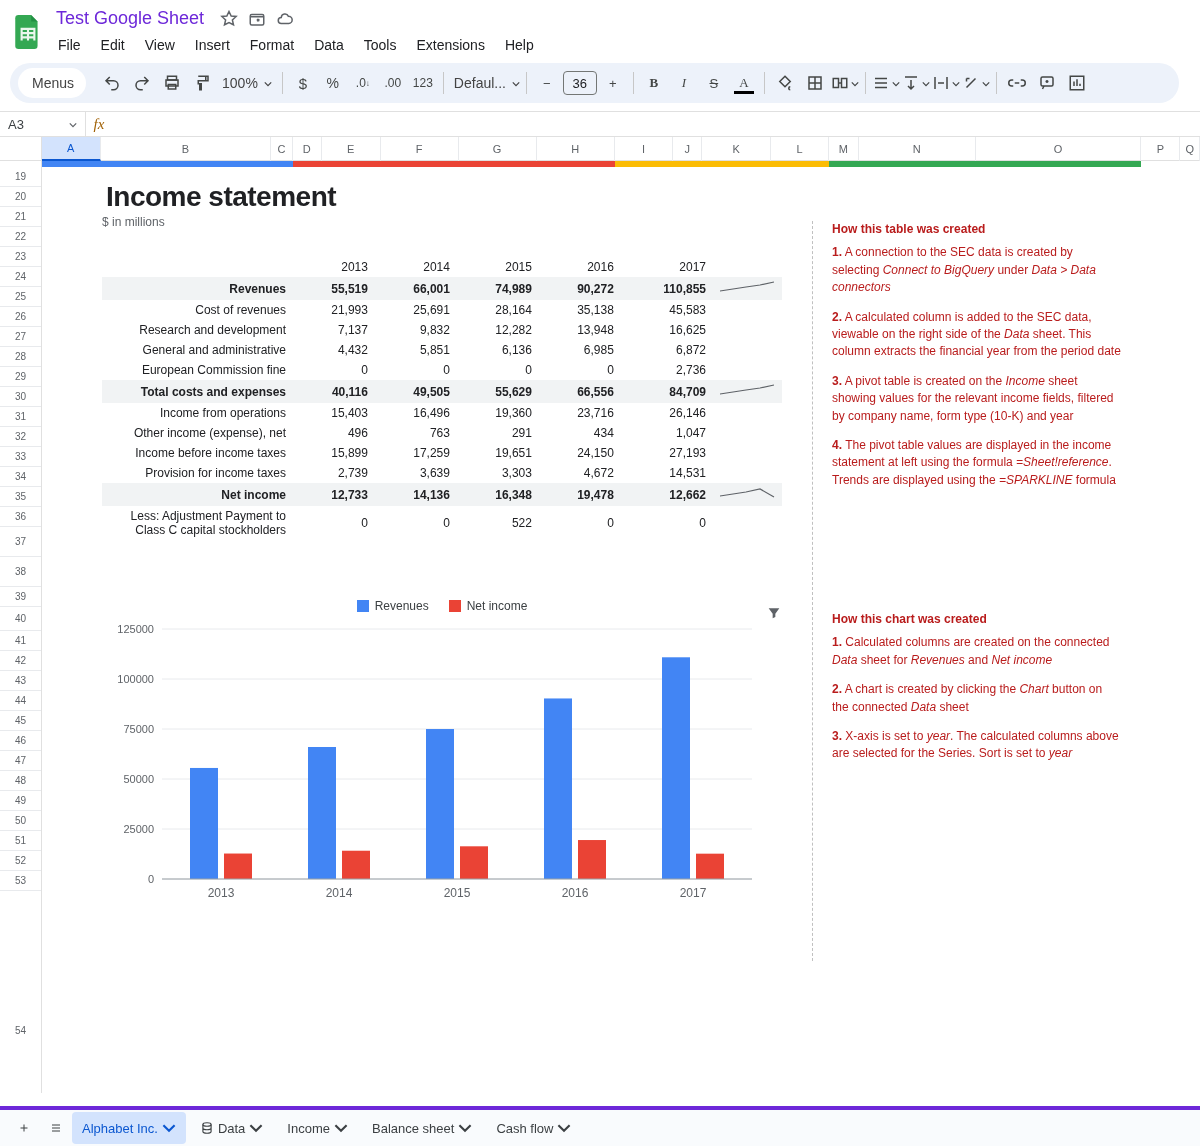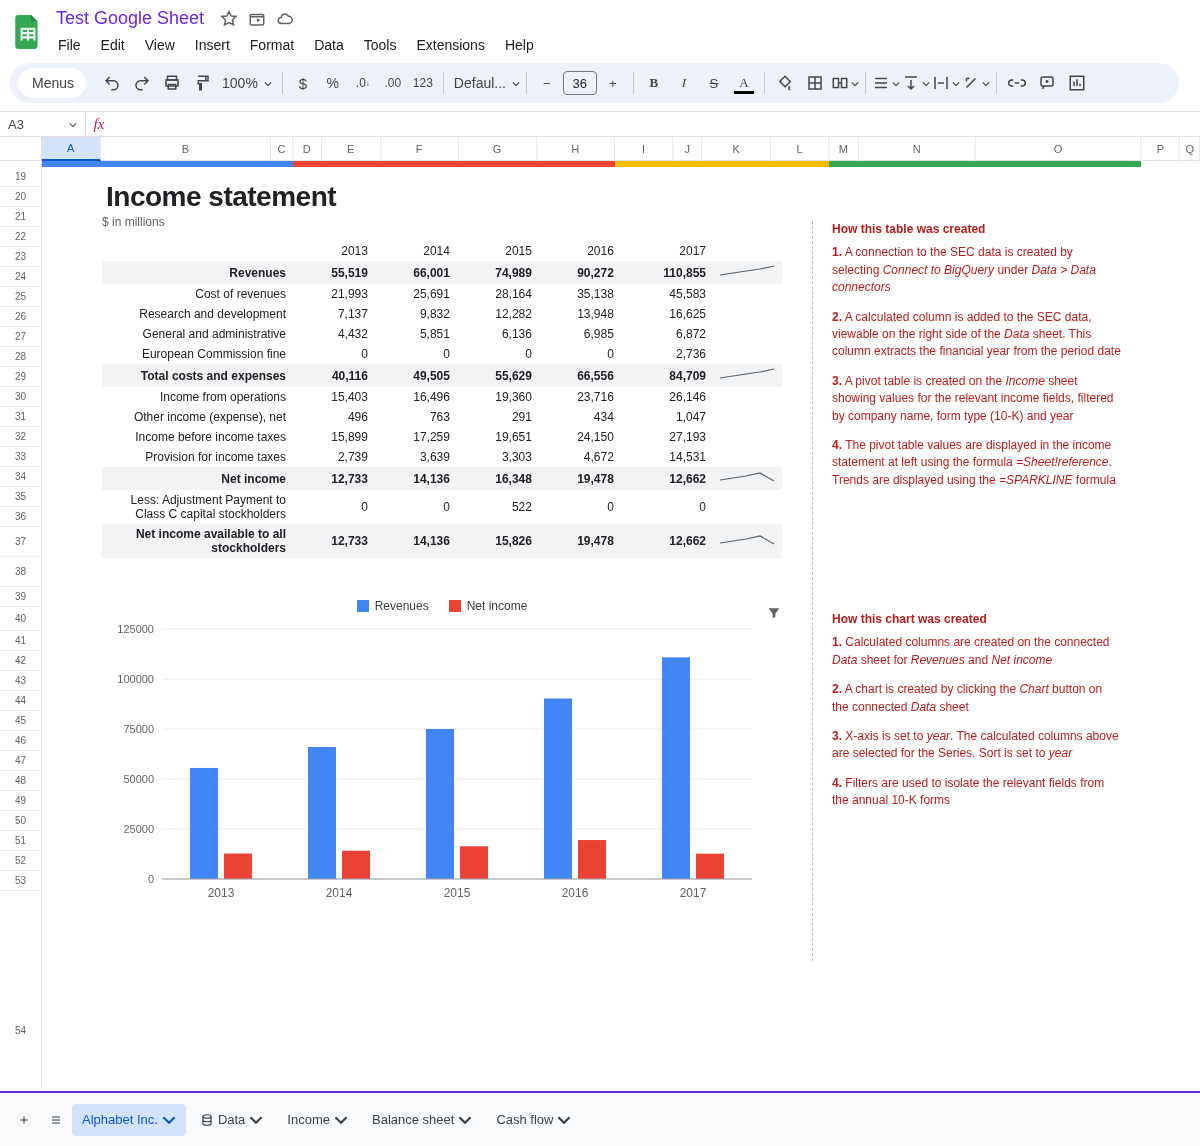--- a/index.html
+++ b/index.html
@@ -27,40 +27,40 @@
   .zoombox, .fontbox { display:flex; align-items:center; gap:4px; font-size:14px; color:#444; padding:0 4px; }
   .fontsize-ctl { display:flex; align-items:center; gap:2px; }
   .fontsize-ctl .box { border:1px solid #747775; border-radius:4px; width:34px; height:24px; display:flex; align-items:center; justify-content:center; font-size:13px; }
   .a-underline::after{ content:""; position:absolute; left:4px; right:4px; bottom:3px; height:3px; background:#000; }
   .caret { margin-left:2px; }
   .caret svg{ width:8px; height:8px; }
 
   
   .fxrow { display:flex; align-items:center; border-top:1px solid #e0e0e0; border-bottom:1px solid #e0e0e0; height:26px; }
   .namebox { width:86px; display:flex; align-items:center; justify-content:space-between; padding:0 8px; font-size:13px; color:#3c4043; border-right:1px solid #e0e0e0; height:100%; }
-  .fx-icon { width:26px; text-align:center; font-style:italic; font-family:serif; color:#be185d; font-size:15px; }
+  .fx-icon { width:26px; text-align:center; font-style:italic; font-family:serif; color:#a16207; font-size:15px; }
   .fx-input { flex:1; height:100%; border:none; outline:none; font-size:13px; padding:0 4px; }
 
   
   .grid-area { position:relative; height:calc(100vh - 190px); overflow:hidden; display:flex; }
   .row-hdrs { width:42px; background:#fff; border-right:1px solid #e0e0e0; }
   .corner { height:24px; border-bottom:1px solid #e0e0e0; }
   .rowhdr { height:20px; border-bottom:1px solid #e8eaed; font-size:10px; color:#5f6368; display:flex; align-items:center; justify-content:center; }
   .cols-and-cells { flex:1; overflow:hidden; }
   .col-hdrs { display:flex; height:24px; border-bottom:1px solid #e0e0e0; }
   .colhdr { border-right:1px solid #e8eaed; font-size:11px; color:#5f6368; display:flex; align-items:center; justify-content:center; height:24px; }
   .colhdr.sel { background:#d3e3fd; color:#0b57d0; border-bottom:2px solid #0b57d0; }
   .color-strip { display:flex; height:6px; }
   .color-strip div { height:6px; }
   .cells { position:relative; background:#fff; }
 
   
   .report { position:absolute; top:14px; left:60px; width:680px; }
   .report h1 { font-size:28px; font-weight:700; margin:0 0 2px 4px; letter-spacing:-0.5px; }
-  .subtitle { font-size:12px; color:#5f6368; margin-bottom:12px; }
+  .subtitle { font-size:12px; color:#5f6368; margin-bottom:28px; }
   .inc-table { width:100%; border-collapse:collapse; font-size:12px; }
   .inc-table th, .inc-table td { padding:3px 6px; text-align:right; white-space:nowrap; }
   .inc-table td:first-child, .inc-table th:first-child { text-align:right; width:190px; }
   .inc-table thead th { font-weight:400; color:#202124; }
   .inc-table tr.boldsec td { font-weight:700; background:#f1f3f4; }
   .spark { width:60px; }
   .spark svg { width:58px; height:14px; }
 
   .sidebar-notes { position:absolute; top:54px; left:790px; width:290px; font-size:12px; color:#b91c1c; line-height:1.45; }
   .sidebar-notes h4 { font-size:12px; margin:0 0 6px 0; font-weight:700; }
@@ -71,21 +71,21 @@
   
   .chart-zone { position:absolute; top:432px; left:60px; width:680px; height:330px; }
   .chart-filter{ position:absolute; right:0; top:6px; color:#5f6368;}
   .chart-filter svg{width:16px;height:16px;}
   .legend { display:flex; justify-content:center; gap:20px; font-size:12px; color:#3c4043; margin-bottom:6px; }
   .legend span{ display:flex; align-items:center; gap:6px;}
   .swatch{ width:12px; height:12px; display:inline-block;}
   .chart-svg{ width:660px; height:290px; }
 
   
-  .sheet-tabs { position:fixed; bottom:0; left:0; right:0; height:55px; background:#f9fbfd; border-top:2px solid #6d28d9; display:flex; align-items:center; padding:0 8px; gap:0; }
+  .sheet-tabs { position:fixed; bottom:0; left:0; right:0; height:40px; background:#f9fbfd; border-top:4px solid #6d28d9; display:flex; align-items:center; padding:0 8px; gap:0; }
   .sheet-tabs .tb { display:flex; align-items:center; gap:4px; padding:0 10px; height:32px; font-size:13px; color:#3c4043; border-radius:4px;}
   .sheet-tabs .tb.active { background:#d3e3fd; color:#0b57d0; font-weight:500;}
   .sheet-tabs .tb svg{width:14px;height:14px;}
   .addsheet{ width:32px; justify-content:center;}
 </style>
 </head>
 <body>
 
 <div class="titlebar">
   <div class="sheets-logo">
@@ -489,50 +489,38 @@
               </tr>
               <tr>
                 <td style="white-space: normal;">Less: Adjustment Payment to Class C capital stockholders</td>
                 <td>0</td>
                 <td>0</td>
                 <td>522</td>
                 <td>0</td>
                 <td>0</td>
                 <td class="spark"></td>
               </tr>
-              <tr class="boldsec">
-                <td style="white-space: normal;">Net income available to all stockholders</td>
-                <td>12,733</td>
-                <td>14,136</td>
-                <td>15,826</td>
-                <td>19,478</td>
-                <td>12,662</td>
-                <td class="spark"><svg viewBox="0 0 58 14">
-                    <path d="M2 10 L15 8 L28 6 L42 3 L56 11" fill="none" stroke="#5f6368" stroke-width="1.2"></path>
-                  </svg></td>
-              </tr>
             </tbody>
           </table>
       </div>
       <div class="notes-sep"></div>
       <div class="sidebar-notes">
         <h4>How this table was created</h4>
         <div id="notes-table-body">
             <p><b>1.</b> A connection to the SEC data is created by selecting <em>Connect to BigQuery</em> under <em>Data &gt; Data connectors</em></p>
             <p><b>2.</b> A calculated column is added to the SEC data, viewable on the right side of the <em>Data</em> sheet. This column extracts the financial year from the period date</p>
             <p><b>3.</b> A pivot table is created on the <em>Income</em> sheet showing values for the relevant income fields, filtered by company name, form type (10-K) and year</p>
             <p><b>4.</b> The pivot table values are displayed in the income statement at left using the formula <em>=Sheet!reference</em>. Trends are displayed using the <em>=SPARKLINE</em> formula</p>
           </div>
         <div style="height:110px"></div>
         <h4>How this chart was created</h4>
         <div id="notes-chart-body">
             <p><b>1.</b> Calculated columns are created on the connected <em>Data</em> sheet for <em>Revenues</em> and <em>Net income</em></p>
             <p><b>2.</b> A chart is created by clicking the <em>Chart</em> button on the connected <em>Data</em> sheet</p>
             <p><b>3.</b> X-axis is set to <em>year</em>. The calculated columns above are selected for the Series. Sort is set to <em>year</em></p>
-            <p><b>4.</b> Filters are used to isolate the relevant fields from the annual 10-K forms</p>
           </div>
       </div>
 
       <div class="chart-zone">
         <div class="chart-filter"><svg viewBox="0 0 24 24" fill="currentColor">
               <path d="M4 5h16l-6 8v5l-4 2v-7z"></path>
             </svg></div>
         <div class="legend" id="chart-legend">
             <span><span class="swatch" style="background:#4285f4"></span>Revenues</span>
             <span><span class="swatch" style="background:#ea4335"></span>Net income</span>

